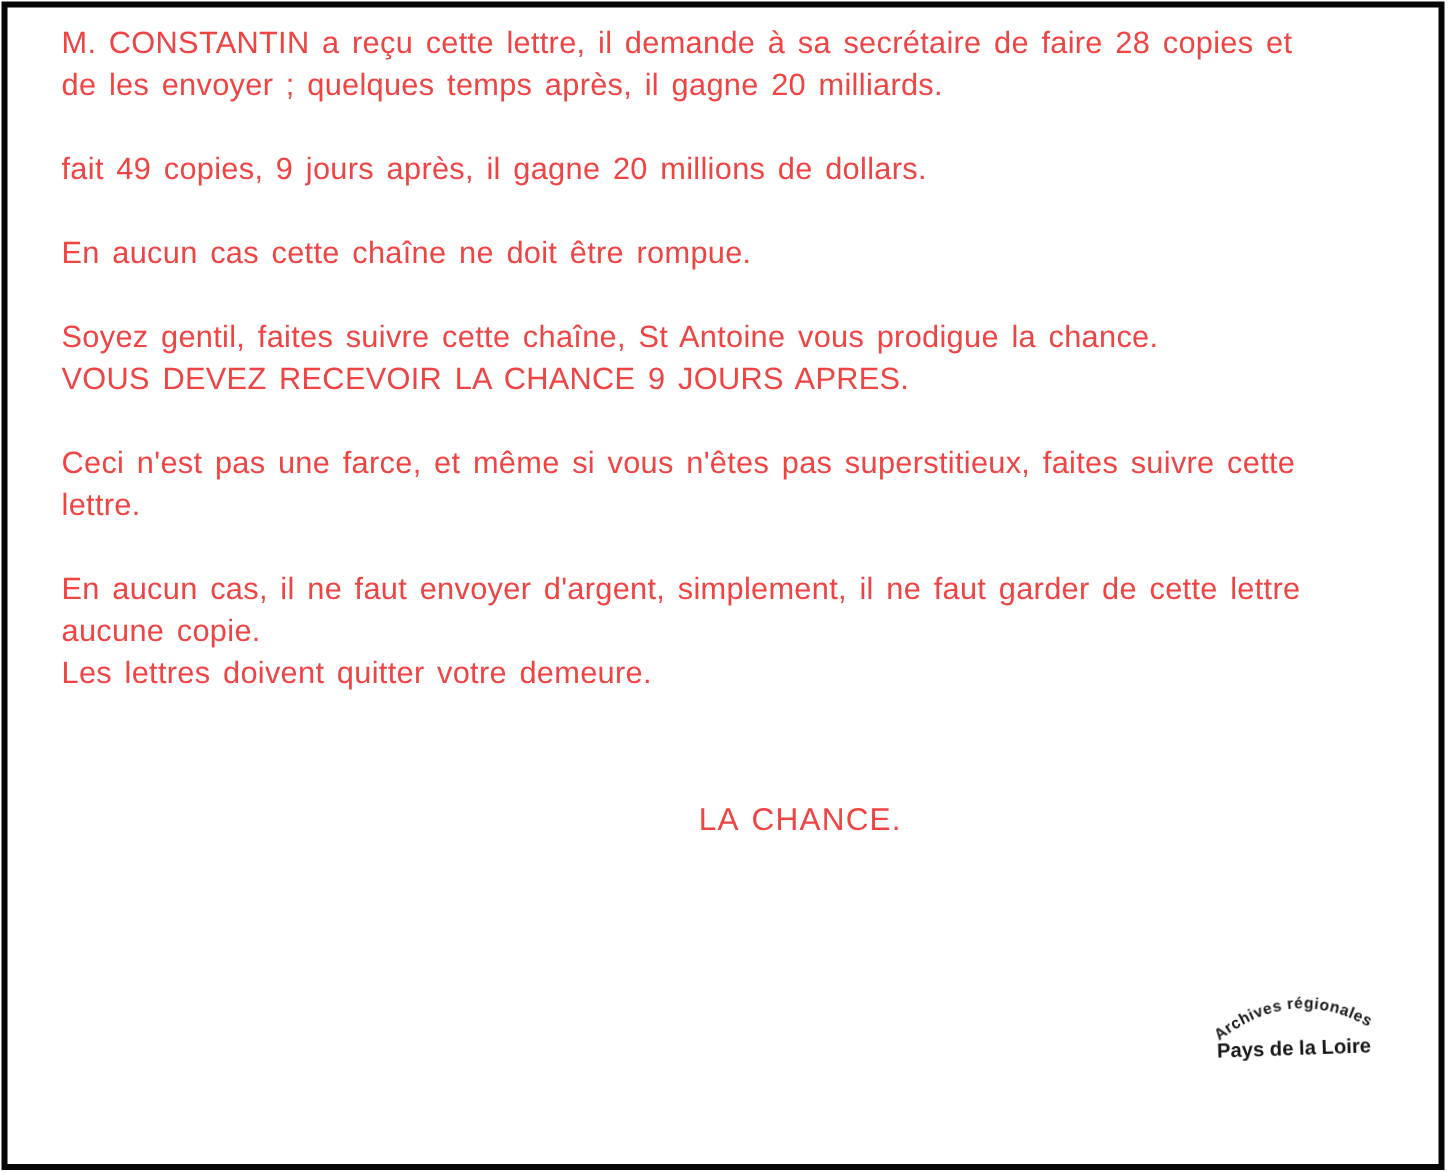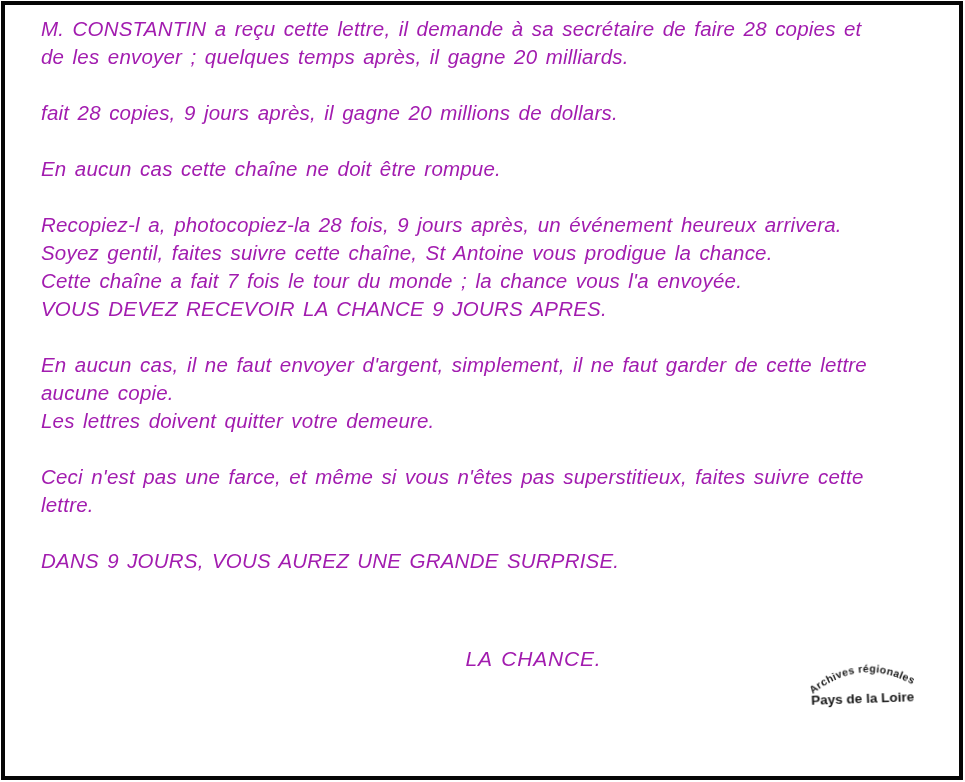--- a/index.html
+++ b/index.html
@@ -24,27 +24,26 @@
     border: 4px solid #060606;
     pointer-events: none;
   }
   .content {
     position: absolute;
     left: 5px;
     top: 5px;
     right: 5px;
     bottom: 5px;
     padding: 10px 26px 0 36px;
-    color: #a21caf;
+    color: #ef4444;
     font-size: 20.5px;
     line-height: 28px;
     letter-spacing: 0.2px;
     word-spacing: 2.5px;
     filter: blur(0.4px);
-    font-style: italic;
   }
   p.para {
     margin: 0 0 28px 0;
   }
   .line {
     display: block;
     white-space: nowrap;
   }
   .closing {
     margin-top: 70px;
@@ -75,49 +74,44 @@
   <div class="frame"></div>
 
   <div class="content">
 
     <p class="para">
       <span class="line">M. CONSTANTIN a reçu cette lettre, il demande à sa secrétaire de faire 28 copies et</span>
       <span class="line">de les envoyer ; quelques temps après, il gagne 20 milliards.</span>
     </p>
 
     <p class="para">
-      <span class="line">fait 28 copies, 9 jours après, il gagne 20 millions de dollars.</span>
+      <span class="line">fait 49 copies, 9 jours après, il gagne 20 millions de dollars.</span>
     </p>
 
     <p class="para">
       <span class="line">En aucun cas cette chaîne ne doit être rompue.</span>
     </p>
 
     <p class="para">
-      <span class="line">Recopiez-l a, photocopiez-la 28 fois, 9 jours après, un événement heureux arrivera.</span>
       <span class="line">Soyez gentil, faites suivre cette chaîne, St Antoine vous prodigue la chance.</span>
-      <span class="line">Cette chaîne a fait 7 fois le tour du monde ; la chance vous l'a envoyée.</span>
       <span class="line">VOUS DEVEZ RECEVOIR LA CHANCE 9 JOURS APRES.</span>
+    </p>
+
+    <p class="para">
+      <span class="line">Ceci n'est pas une farce, et même si vous n'êtes pas superstitieux, faites suivre cette</span>
+      <span class="line">lettre.</span>
     </p>
 
     <p class="para">
       <span class="line">En aucun cas, il ne faut envoyer d'argent, simplement, il ne faut garder de cette lettre</span>
       <span class="line">aucune copie.</span>
       <span class="line">Les lettres doivent quitter votre demeure.</span>
     </p>
 
-    <p class="para">
-      <span class="line">Ceci n'est pas une farce, et même si vous n'êtes pas superstitieux, faites suivre cette</span>
-      <span class="line">lettre.</span>
-    </p>
 
-
-    <p class="para">
-      <span class="line">DANS 9 JOURS, VOUS AUREZ UNE GRANDE SURPRISE.</span>
-    </p>
 
     <div class="closing">LA CHANCE.</div>
   </div>
 
   <svg class="stamp" viewBox="0 0 120 62" width="120" height="62" xmlns="http://www.w3.org/2000/svg">
     <defs>
       <path id="stampArc" d="M 8,44 Q 60,4 113,38" fill="none"></path>
     </defs>
     <text font-size="10.5" font-weight="bold" letter-spacing="0.4">
       <textPath href="#stampArc" startOffset="50%" text-anchor="middle">Archives régionales</textPath>

